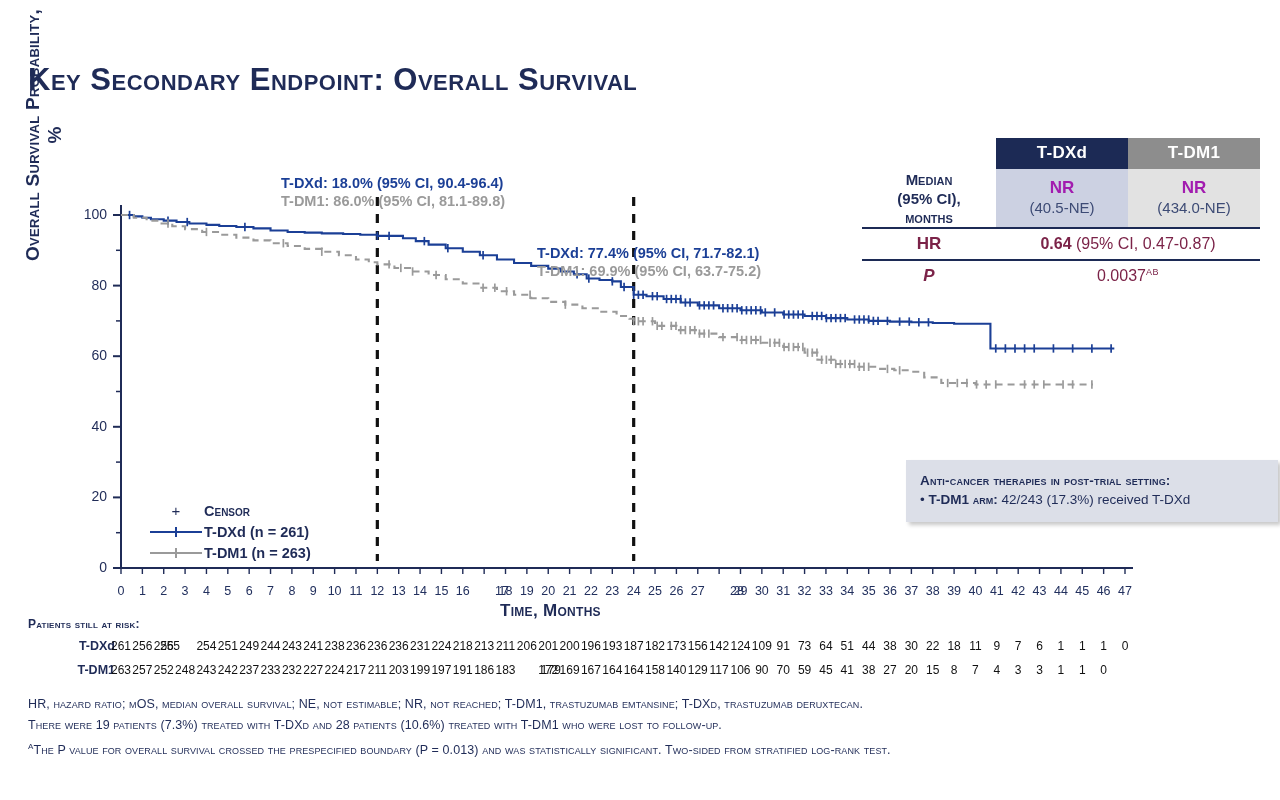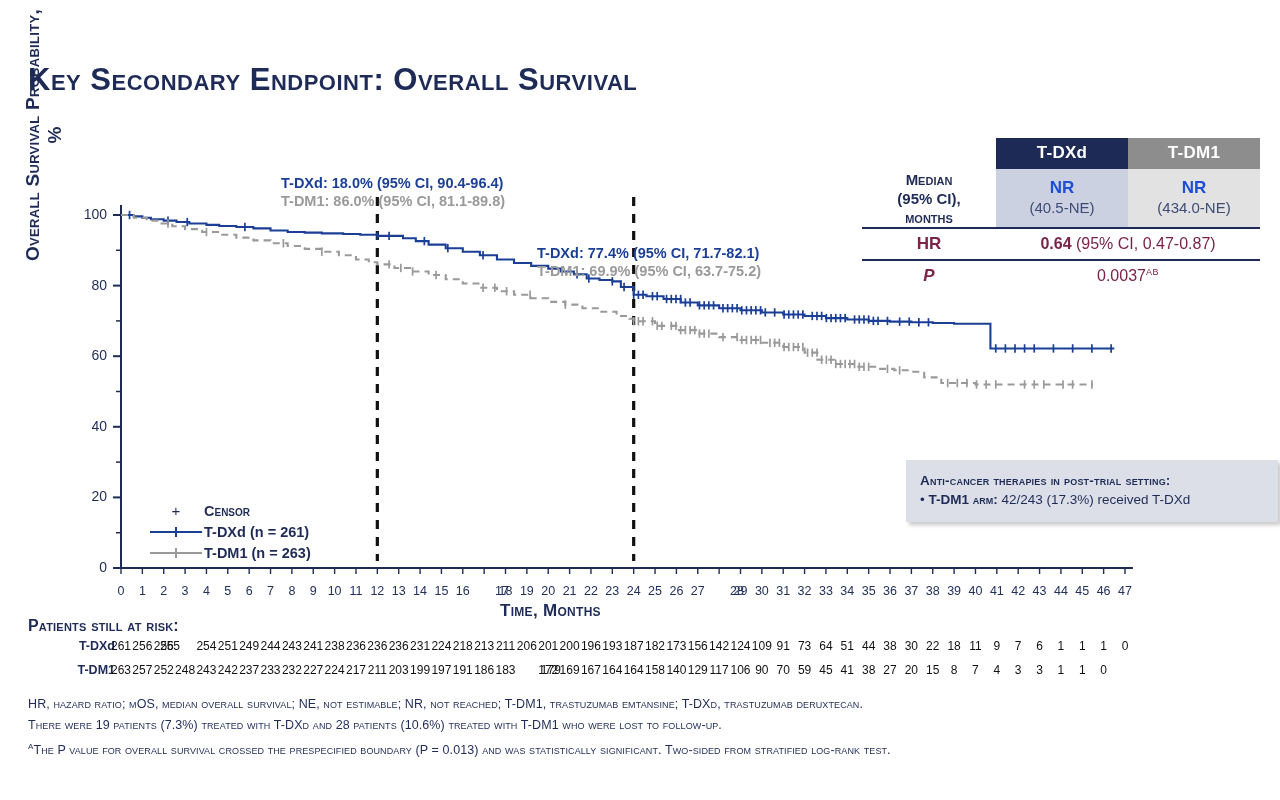--- a/index.html
+++ b/index.html
@@ -61,21 +61,21 @@
   .rt-h-dm1{background:#8d8d8d;}
   .rt-body{display:flex;}
   .rt-rowlabel{
     width:134px;text-align:center;font-size:15px;font-weight:bold;color:#1f2b57;
     display:flex;flex-direction:column;justify-content:center;line-height:19px;
     font-variant:small-caps;
   }
   .rt-cell{flex:1;text-align:center;padding:9px 0 11px;}
   .rt-c-dxd{background:#ccd1e2;}
   .rt-c-dm1{background:#e2e2e2;}
-  .rt-val{font-weight:bold;font-size:17px;color:#1d4ed8;display:block;}
+  .rt-val{font-weight:bold;font-size:17px;color:#a21caf;display:block;}
   .rt-ci{font-size:15px;color:#3d4b75;display:block;margin-top:1px;}
   .rt-sep{border-top:2px solid #1c2a55;}
   .rt-line{display:flex;align-items:center;padding:5px 0 5px;}
   .rt-line .lbl{width:134px;text-align:center;font-weight:bold;font-size:17px;color:#7b2348;}
   .rt-line .val{flex:1;text-align:center;font-size:16px;color:#7b2348;}
   .rt-line .val b{font-weight:bold;}
   .rt-line .val .sup{font-size:9px;vertical-align:super;letter-spacing:.5px;}
   .pitalic{font-style:italic;}
 
   
@@ -85,21 +85,21 @@
     box-shadow:3px 3px 4px rgba(0,0,0,.22);
     font-size:13px;color:#1f2b57;line-height:19px;
   }
   #posttrial-title{font-variant:small-caps;font-weight:bold;font-size:13.5px;letter-spacing:.2px;}
   .pt-item{font-size:13.5px;white-space:nowrap;}
   .pt-item .arm{font-weight:bold;}
   .pt-item .sc{font-variant:small-caps;}
 
   
   #risk-title{
-    position:absolute;left:28px;top:617px;font-size:16px;font-weight:bold;
+    position:absolute;left:28px;top:617px;font-size:12px;font-weight:bold;
     color:#1f2b57;font-variant:small-caps;letter-spacing:.2px;
   }
   .risk-row{position:absolute;font-size:12px;color:#111;height:16px;}
   .risk-row .rlabel{
     position:absolute;right:100%;margin-right:6px;top:0;white-space:nowrap;
     font-weight:bold;color:#1f2b57;font-size:12.5px;
   }
   .risk-row .rn{position:absolute;text-align:center;width:22px;top:0;}
   #risk-dxd{left:121px;top:639px;}
   #risk-dm1{left:121px;top:663px;}

